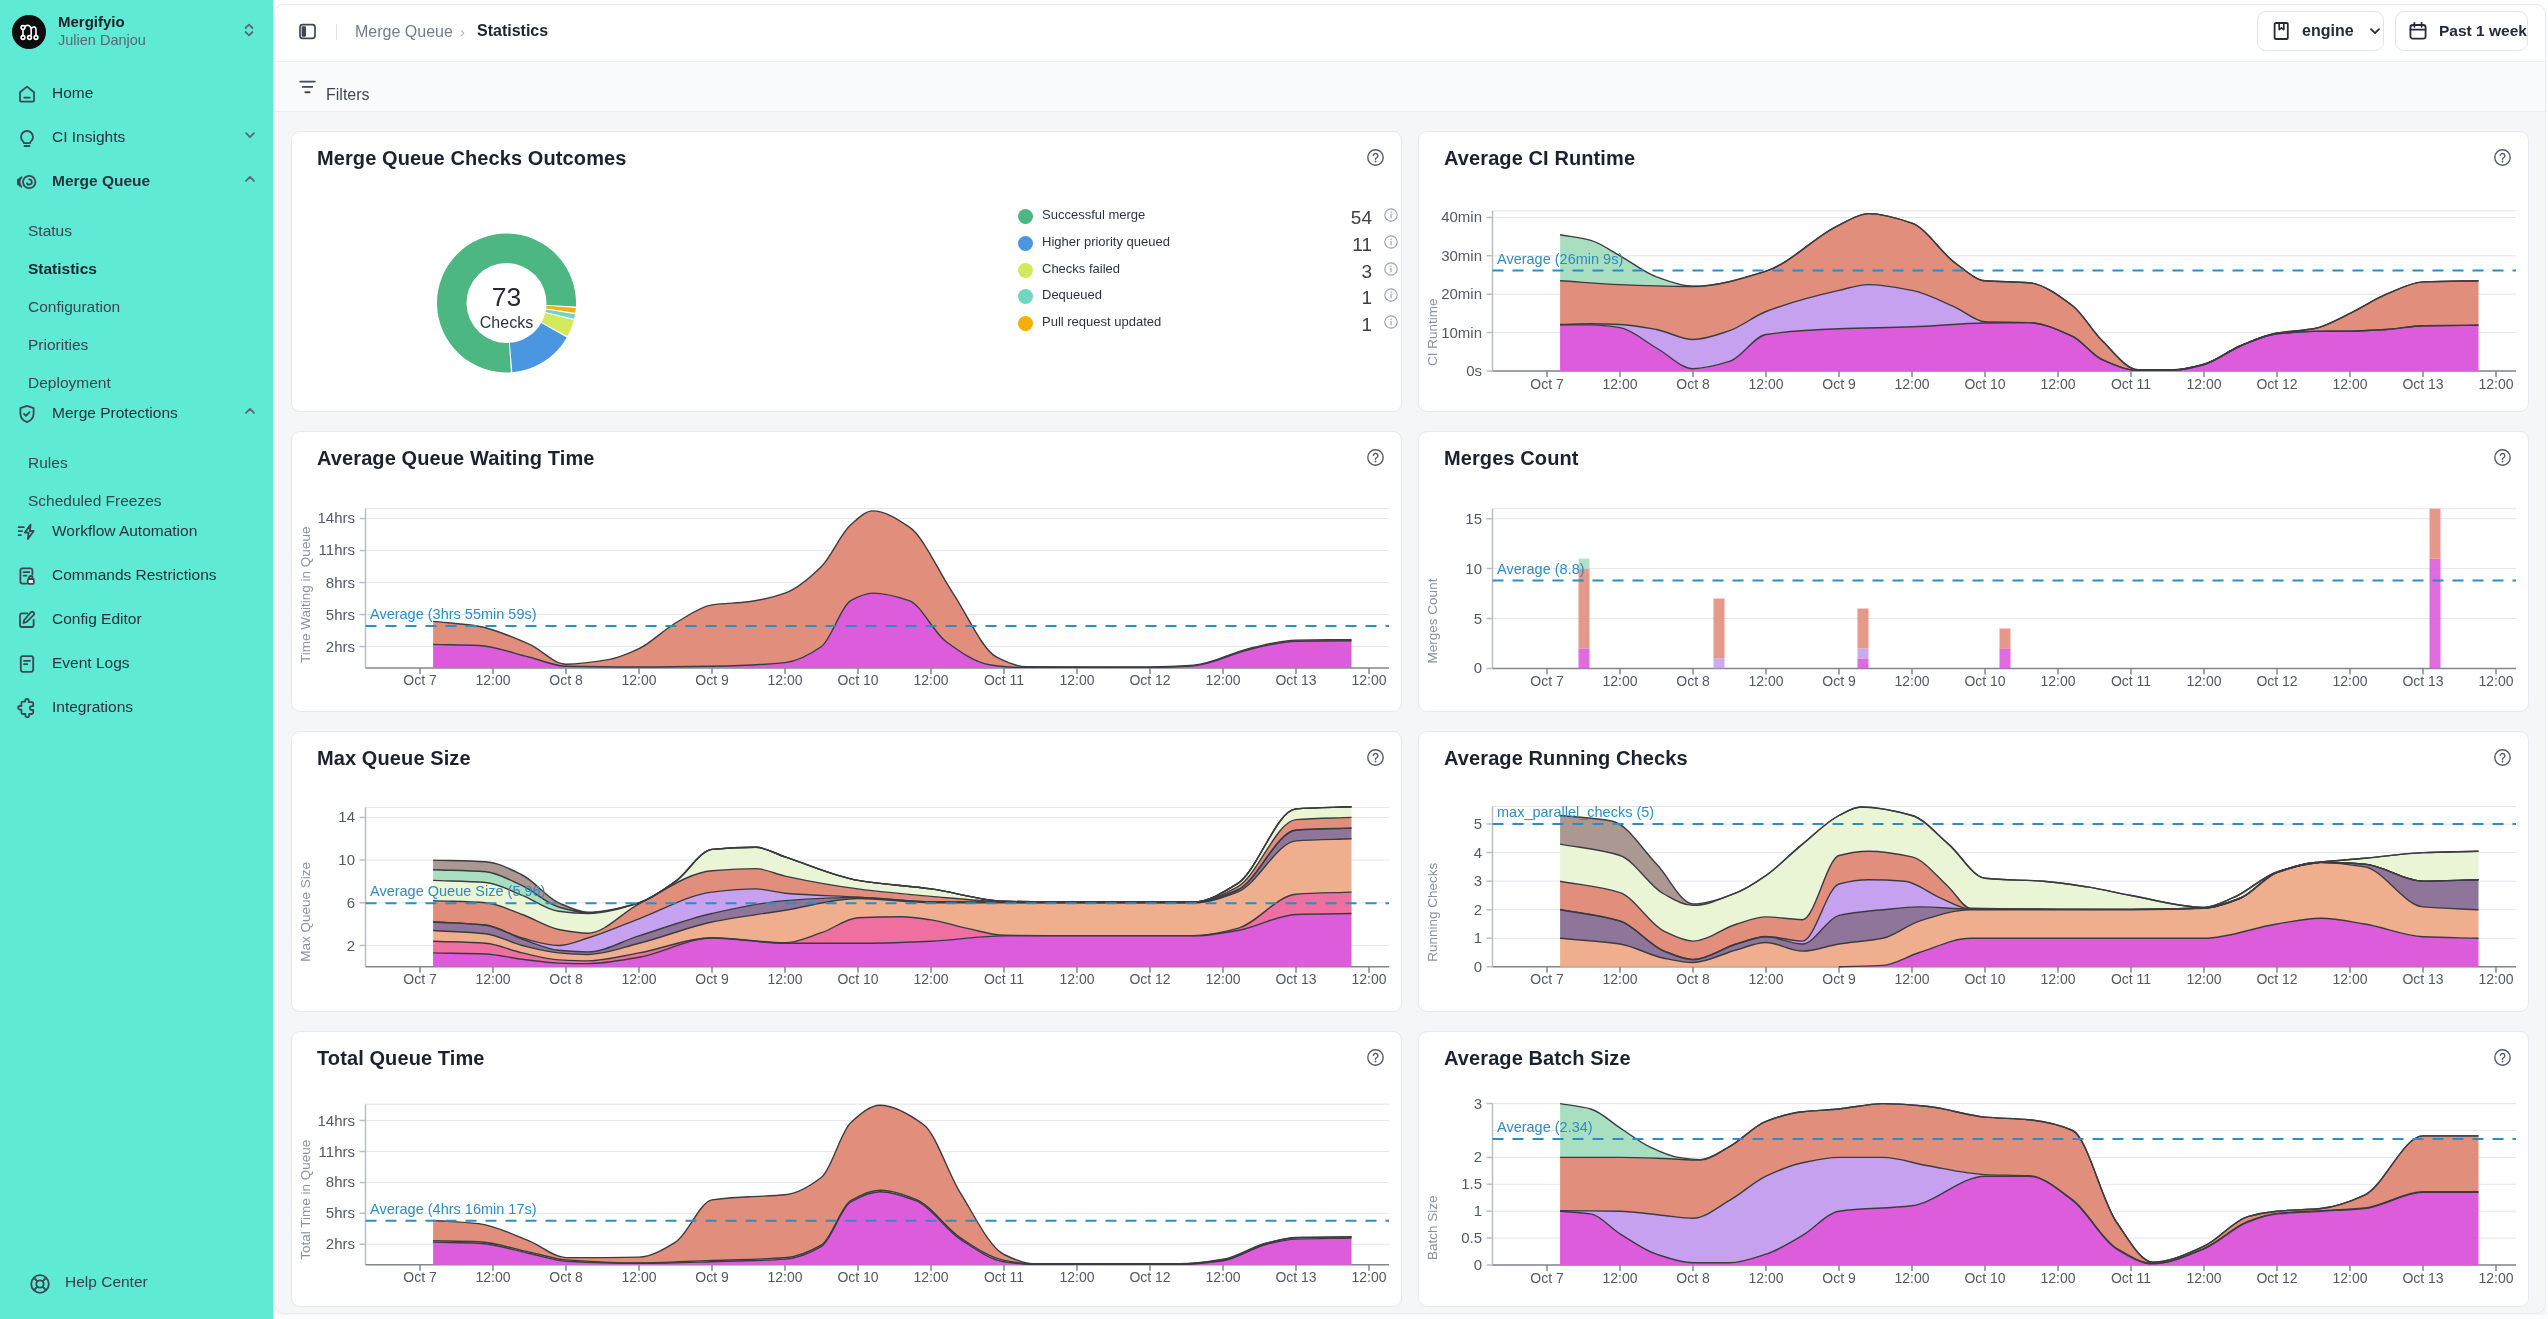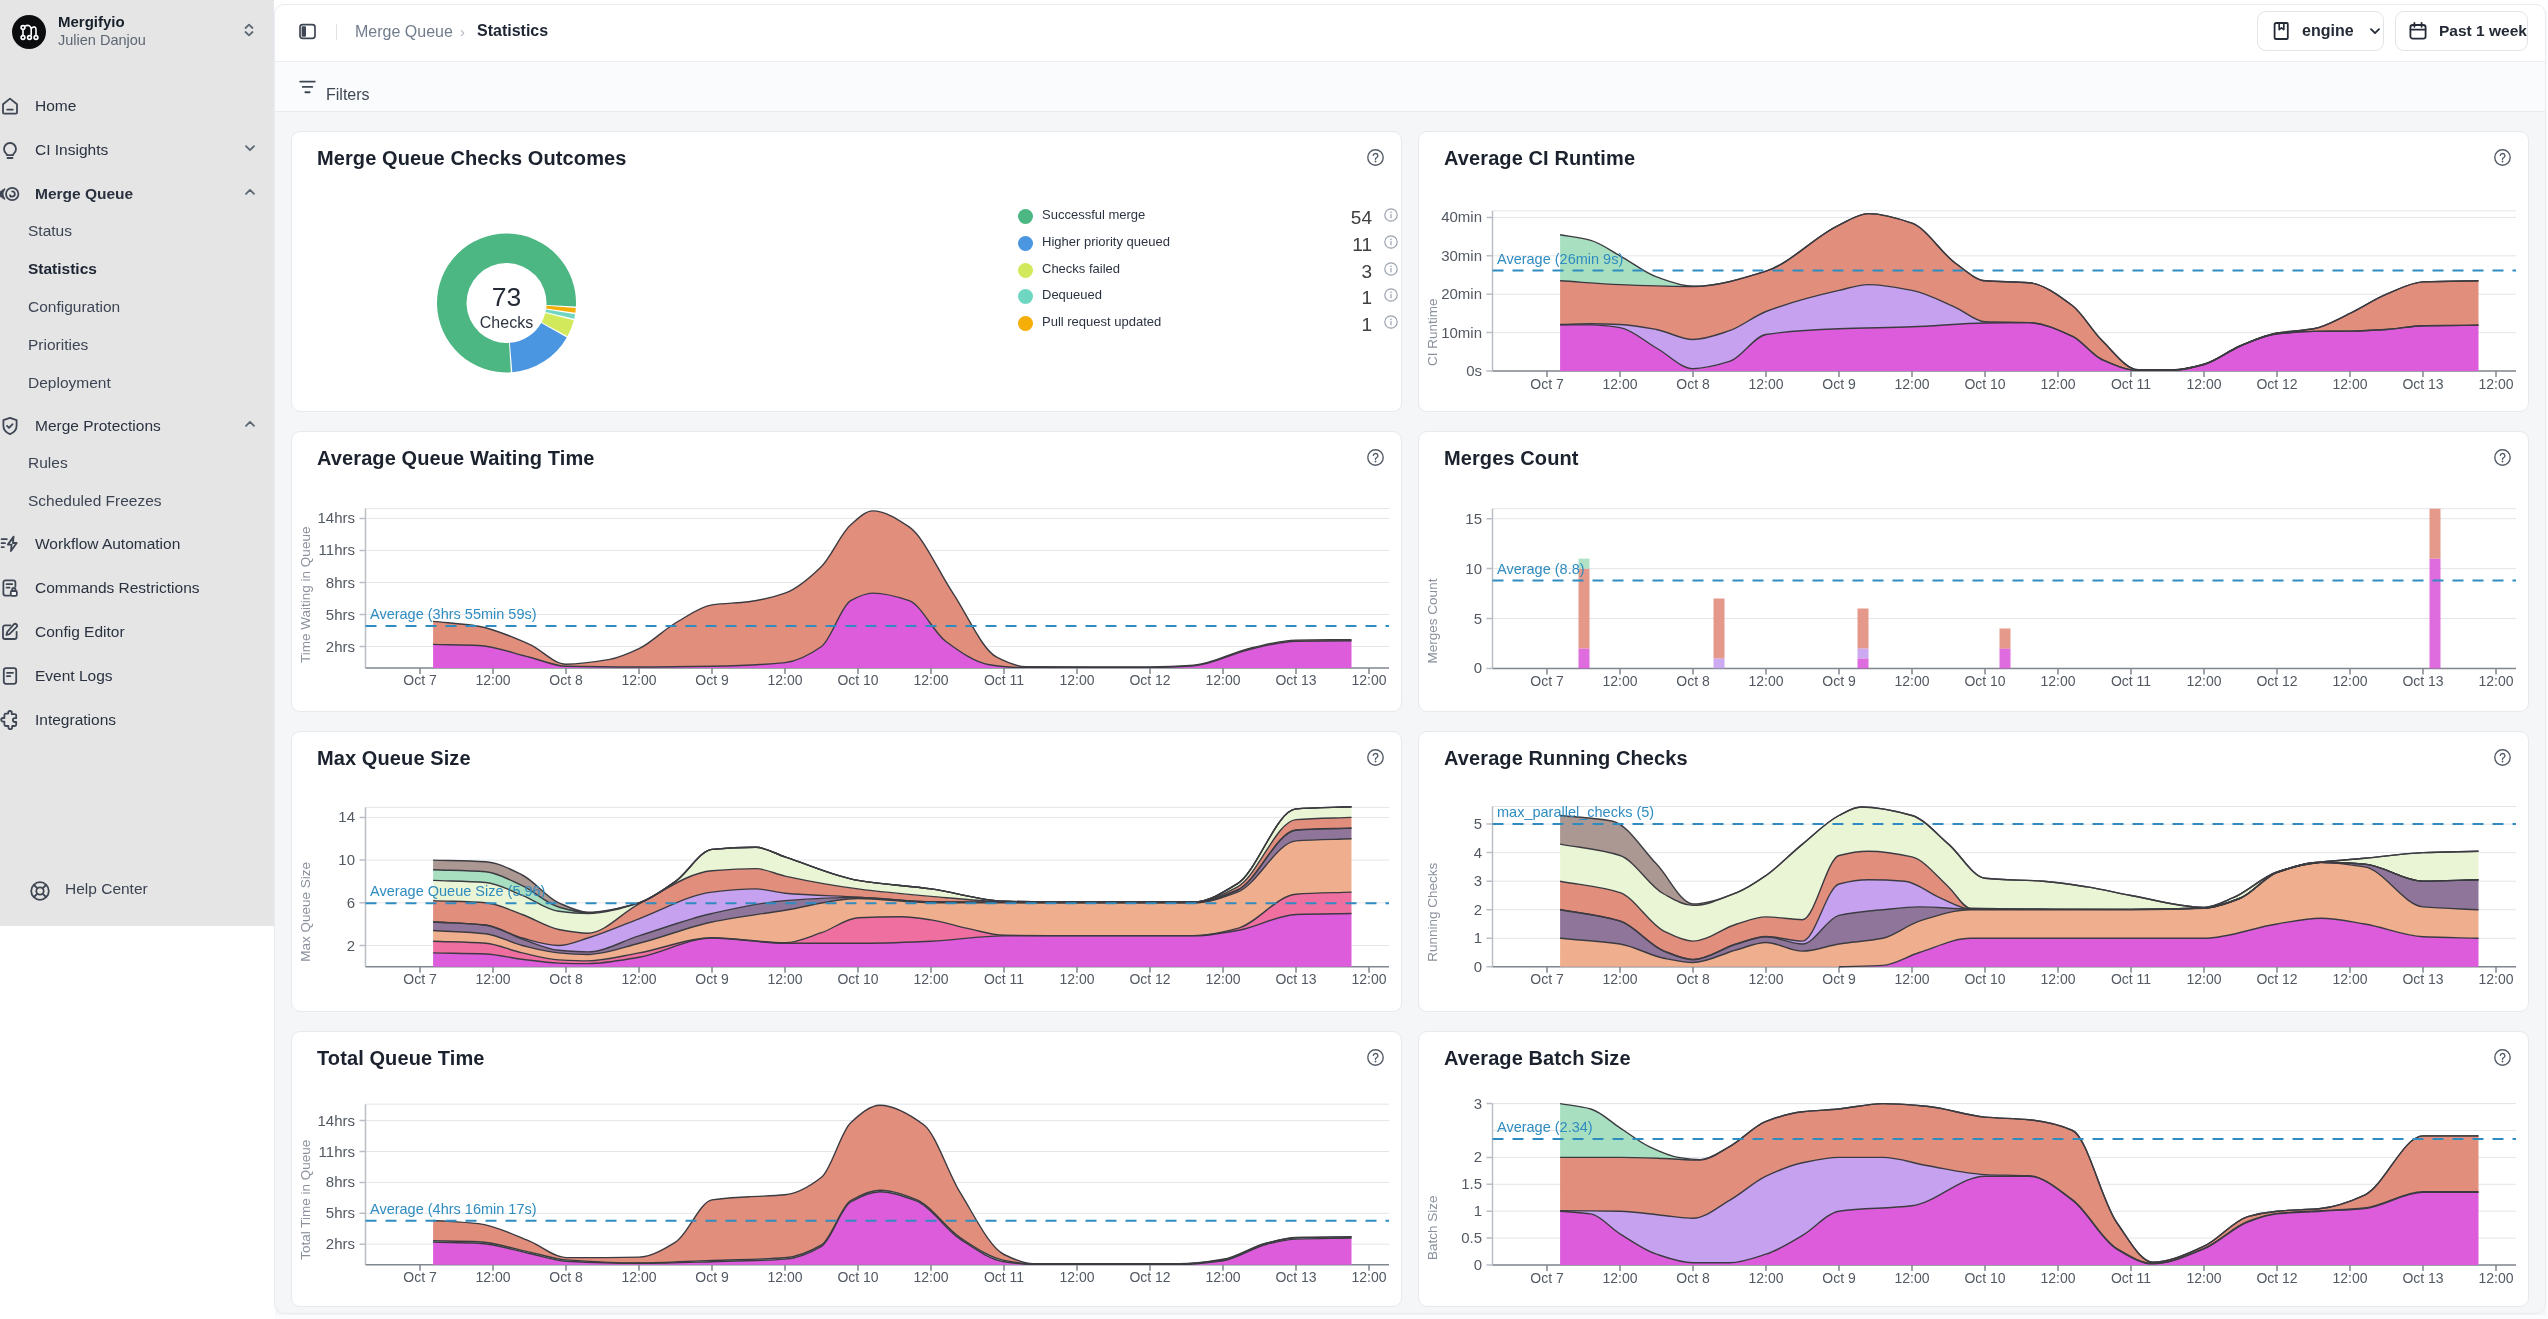--- a/index.html
+++ b/index.html
@@ -1,23 +1,23 @@
 <!DOCTYPE html>
 <html><head><meta charset="utf-8"><title>Statistics</title>
 <style>
 *{margin:0;padding:0;box-sizing:border-box}
 html,body{width:2548px;height:1319px;overflow:hidden;font-family:"Liberation Sans",sans-serif;background:#fff}
-.sidebar{position:absolute;left:0;top:0;width:274px;height:926px;background:#e5e5e5;border-right:1px solid #e4e7eb}
+.sidebar{position:absolute;left:0;top:0;width:274px;height:1319px;background:#5eead4;border-right:1px solid #e4e7eb}
 .s-head{position:relative;height:64px}
 .logo{position:absolute;left:12px;top:15px;width:34px;height:34px;border-radius:50%;background:#0b0d0e}
 .orgname{position:absolute;left:58px;top:13px;font-size:15px;font-weight:700;color:#17202a}
 .username{position:absolute;left:58px;top:32px;font-size:14.5px;color:#5d6774}
 .updown{position:absolute;right:16px;top:22px}
 .nav{position:absolute;left:0;top:84px;width:100%}
-.nit{position:relative;height:44px;display:flex;align-items:center;color:#2a3240;font-size:15.5px}
+.nit{position:relative;height:44px;display:flex;align-items:flex-start;padding-left:17px;color:#2a3240;font-size:15.5px}
 .nit .ic{width:20px;height:20px;margin-right:15px;flex:0 0 20px}
 .nit.bold{font-weight:700}
 .sub{padding-left:28px;height:38px;display:flex;align-items:center;color:#3d4554;font-size:15.5px}
 .nit + .sub{margin-top:-4px}
 .sub + .nit{margin-top:2px}
 .sub.bold{font-weight:700;color:#1d2533}
 .chev{position:absolute;right:16px}
 .helpcenter{position:absolute;left:29px;bottom:24px;display:flex;align-items:flex-start;color:#3a4250;font-size:15.5px}
 .helpcenter .ic{width:22px;height:22px;margin-right:14px}
 .main{position:absolute;left:275px;top:0;width:2273px;height:1319px;background:#f4f6f8}

